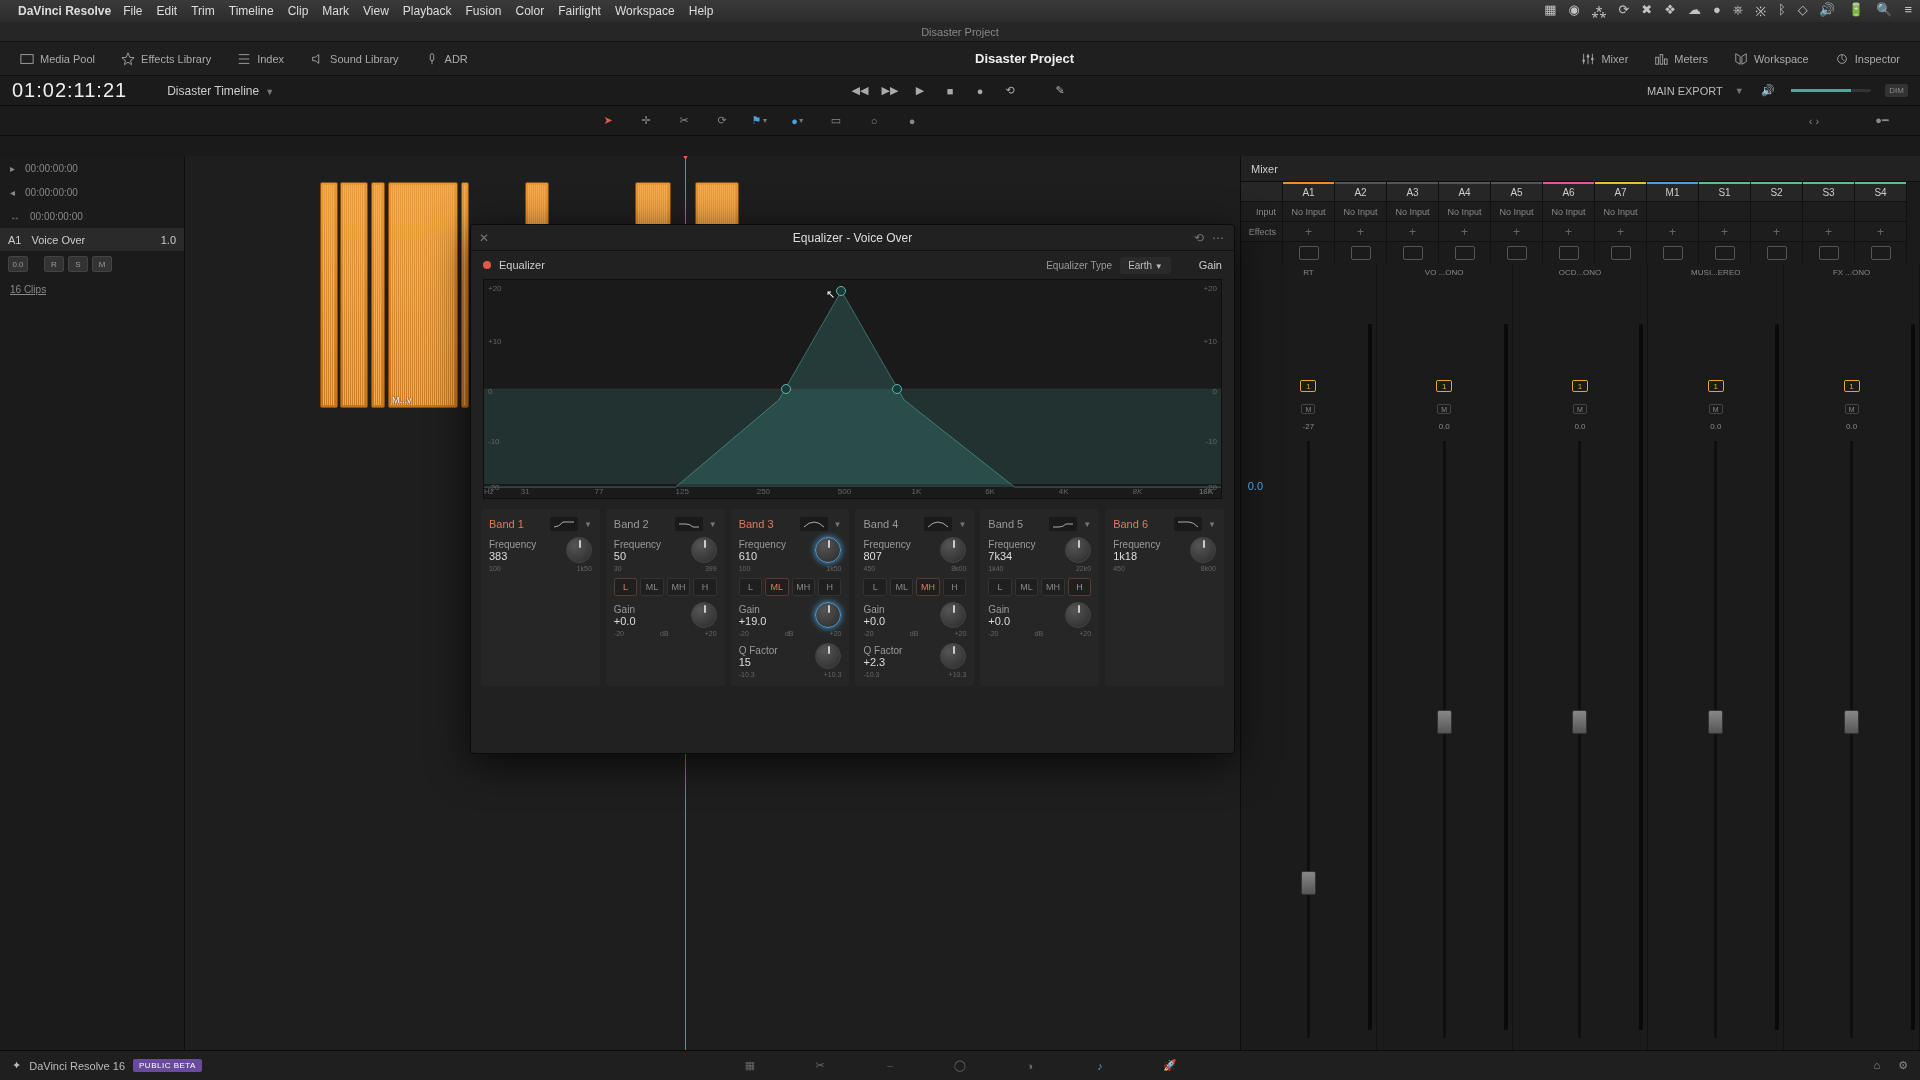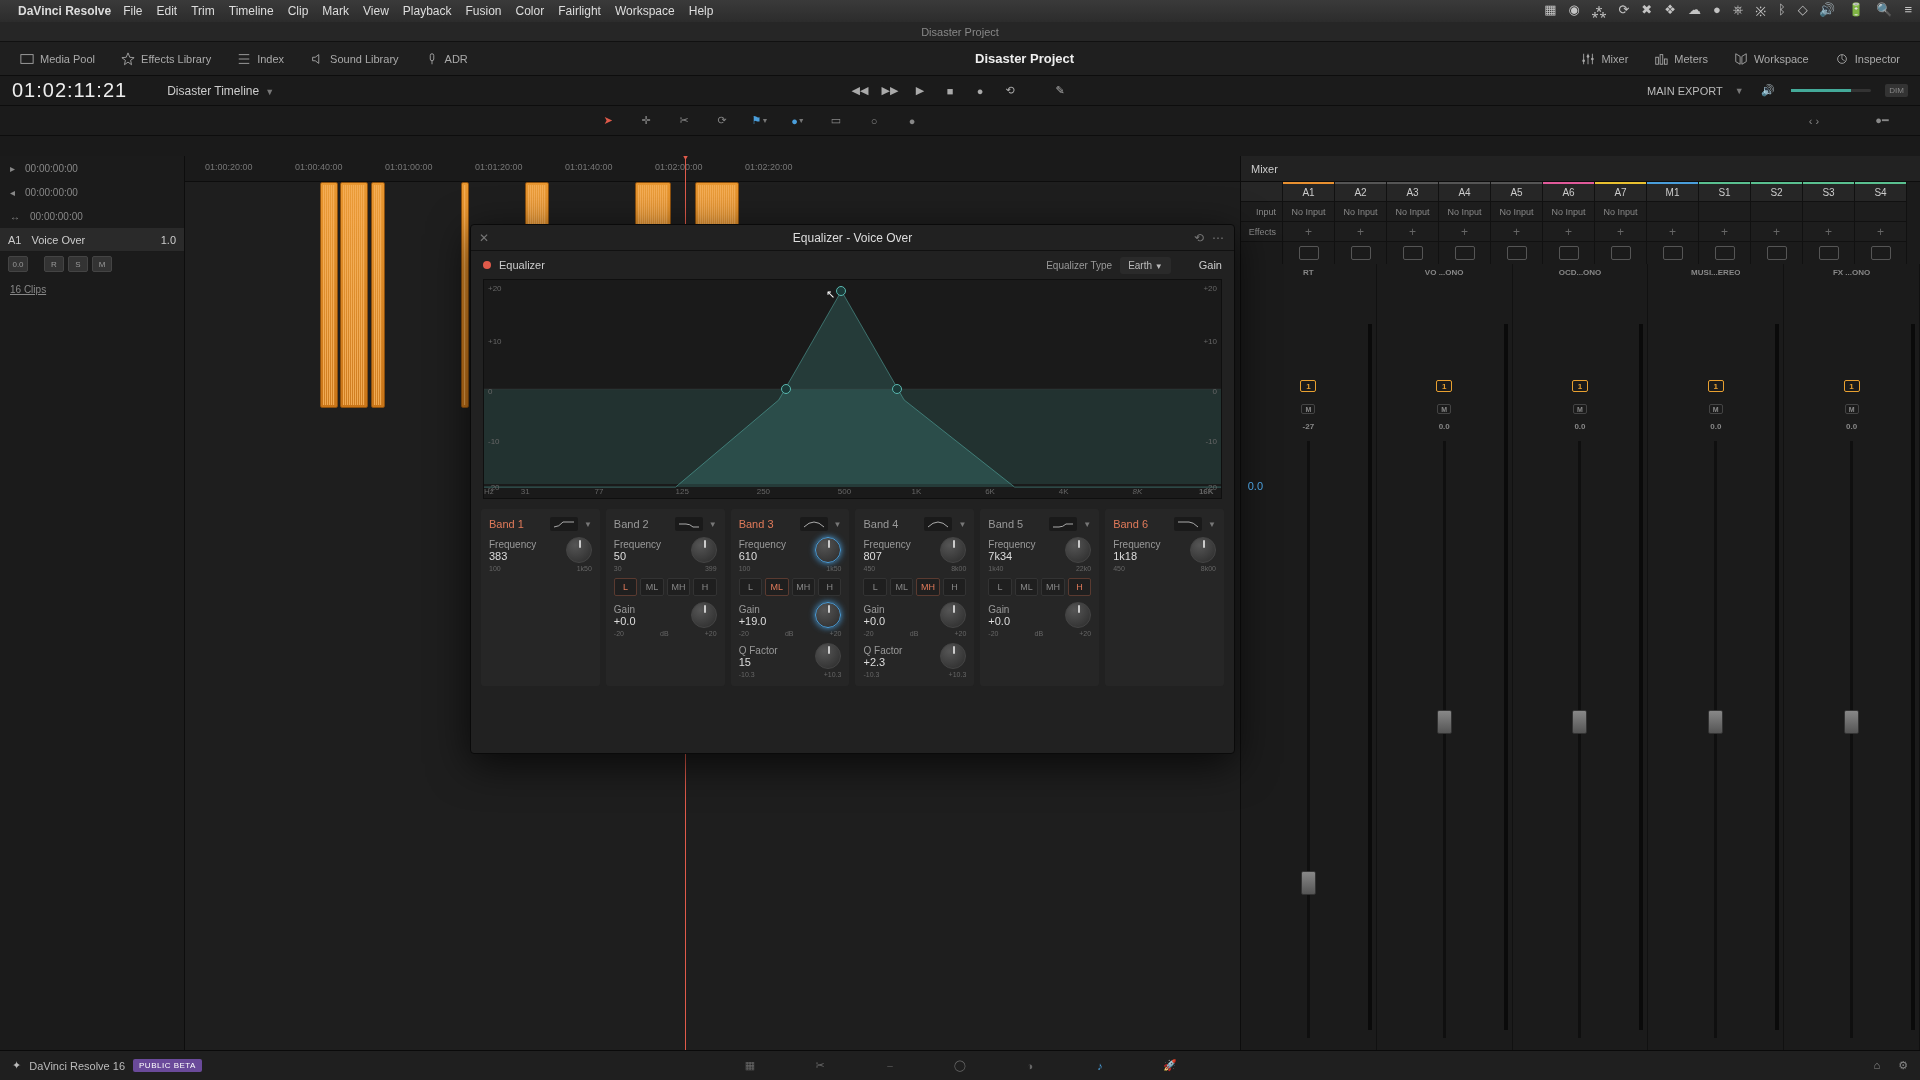--- a/index.html
+++ b/index.html
@@ -117,21 +117,21 @@
 .bottombar{position:absolute;bottom:0;left:0;right:0;height:30px;background:#1f1f1f;border-top:1px solid #0a0a0a;display:flex;align-items:center;padding:0 12px;}
 .bottombar .ver{display:flex;align-items:center;gap:8px;color:#bbb;font-size:11px;}
 .bottombar .beta{background:#6a4a9a;color:#fff;font-size:8px;padding:2px 6px;border-radius:2px;letter-spacing:.5px;}
 .bottombar .pages{position:absolute;left:50%;transform:translateX(-50%);display:flex;gap:50px;}
 .bottombar .pages .p{width:20px;height:20px;display:flex;align-items:center;justify-content:center;color:#666;}
 .bottombar .pages .p.active{color:#4a9edb;}
 .bottombar .rightbtns{margin-left:auto;display:flex;gap:18px;color:#888;}
 
 
 .faderarea{position:absolute;left:1240px;right:0;top:290px;bottom:0;display:flex;background:#1b1b1b;}
-.fader{flex:1;border-right:1px solid #111;display:flex;flex-direction:column;align-items:center;padding:4px 2px;font-size:8px;color:#888;position:relative;font-weight:bold;}
+.fader{flex:1;border-right:1px solid #111;display:flex;flex-direction:column;align-items:center;padding:4px 2px;font-size:8px;color:#888;position:relative;}
 .fader .nm{height:12px;overflow:hidden;white-space:nowrap;}
 .fader .mbtn{width:14px;height:10px;border:1px solid #444;border-radius:2px;font-size:7px;display:flex;align-items:center;justify-content:center;margin:6px 0;}
 .fader .db{margin:2px 0;}
 .fader .track{flex:1;width:3px;background:#0f0f0f;position:relative;margin:8px 0;}
 .fader .handle{position:absolute;left:-6px;width:15px;height:24px;background:linear-gradient(#888,#555);border-radius:2px;border:1px solid #333;}
 .fader .meter{position:absolute;right:4px;top:60px;bottom:20px;width:4px;background:#0a0a0a;}
 </style>
 </head>
 <body>
 
@@ -303,39 +303,34 @@
       <div class="b">0.0</div>
       <div style="width:8px"></div>
       <div class="b">R</div>
       <div class="b">S</div>
       <div class="b">M</div>
     </div>
     <div class="clipcount">16 Clips</div>
   </div>
 
   <div class="timeline">
-    <div class="ruler" id="ruler">
-        <div class="tick" style="left: 20px;">01:00:20:00</div>
-        <div class="tick" style="left: 110px;">01:00:40:00</div>
-        <div class="tick" style="left: 200px;">01:01:00:00</div>
-        <div class="tick" style="left: 290px;">01:01:20:00</div>
-        <div class="tick" style="left: 380px;">01:01:40:00</div>
-        <div class="tick" style="left: 470px;">01:02:00:00</div>
-        <div class="tick" style="left: 560px;">01:02:20:00</div>
-      </div>
     <div class="playhead"></div>
     <div class="wavearea" id="wavearea">
         <div class="clip" style="left: 135px; width: 18px;">
           <div class="wave"></div>
         </div>
         <div class="clip" style="left: 155px; width: 28px;">
           <div class="wave"></div>
         </div>
         <div class="clip" style="left: 186px; width: 14px;">
           <div class="wave"></div>
+        </div>
+        <div class="clip" style="left: 203px; width: 70px;">
+          <div class="wave"></div>
+          <div class="lbl">M...v</div>
         </div>
         <div class="clip" style="left: 276px; width: 8px;">
           <div class="wave"></div>
         </div>
         <div class="clip" style="left: 340px; width: 24px;">
           <div class="wave"></div>
         </div>
         <div class="clip" style="left: 450px; width: 36px;">
           <div class="wave"></div>
         </div>

